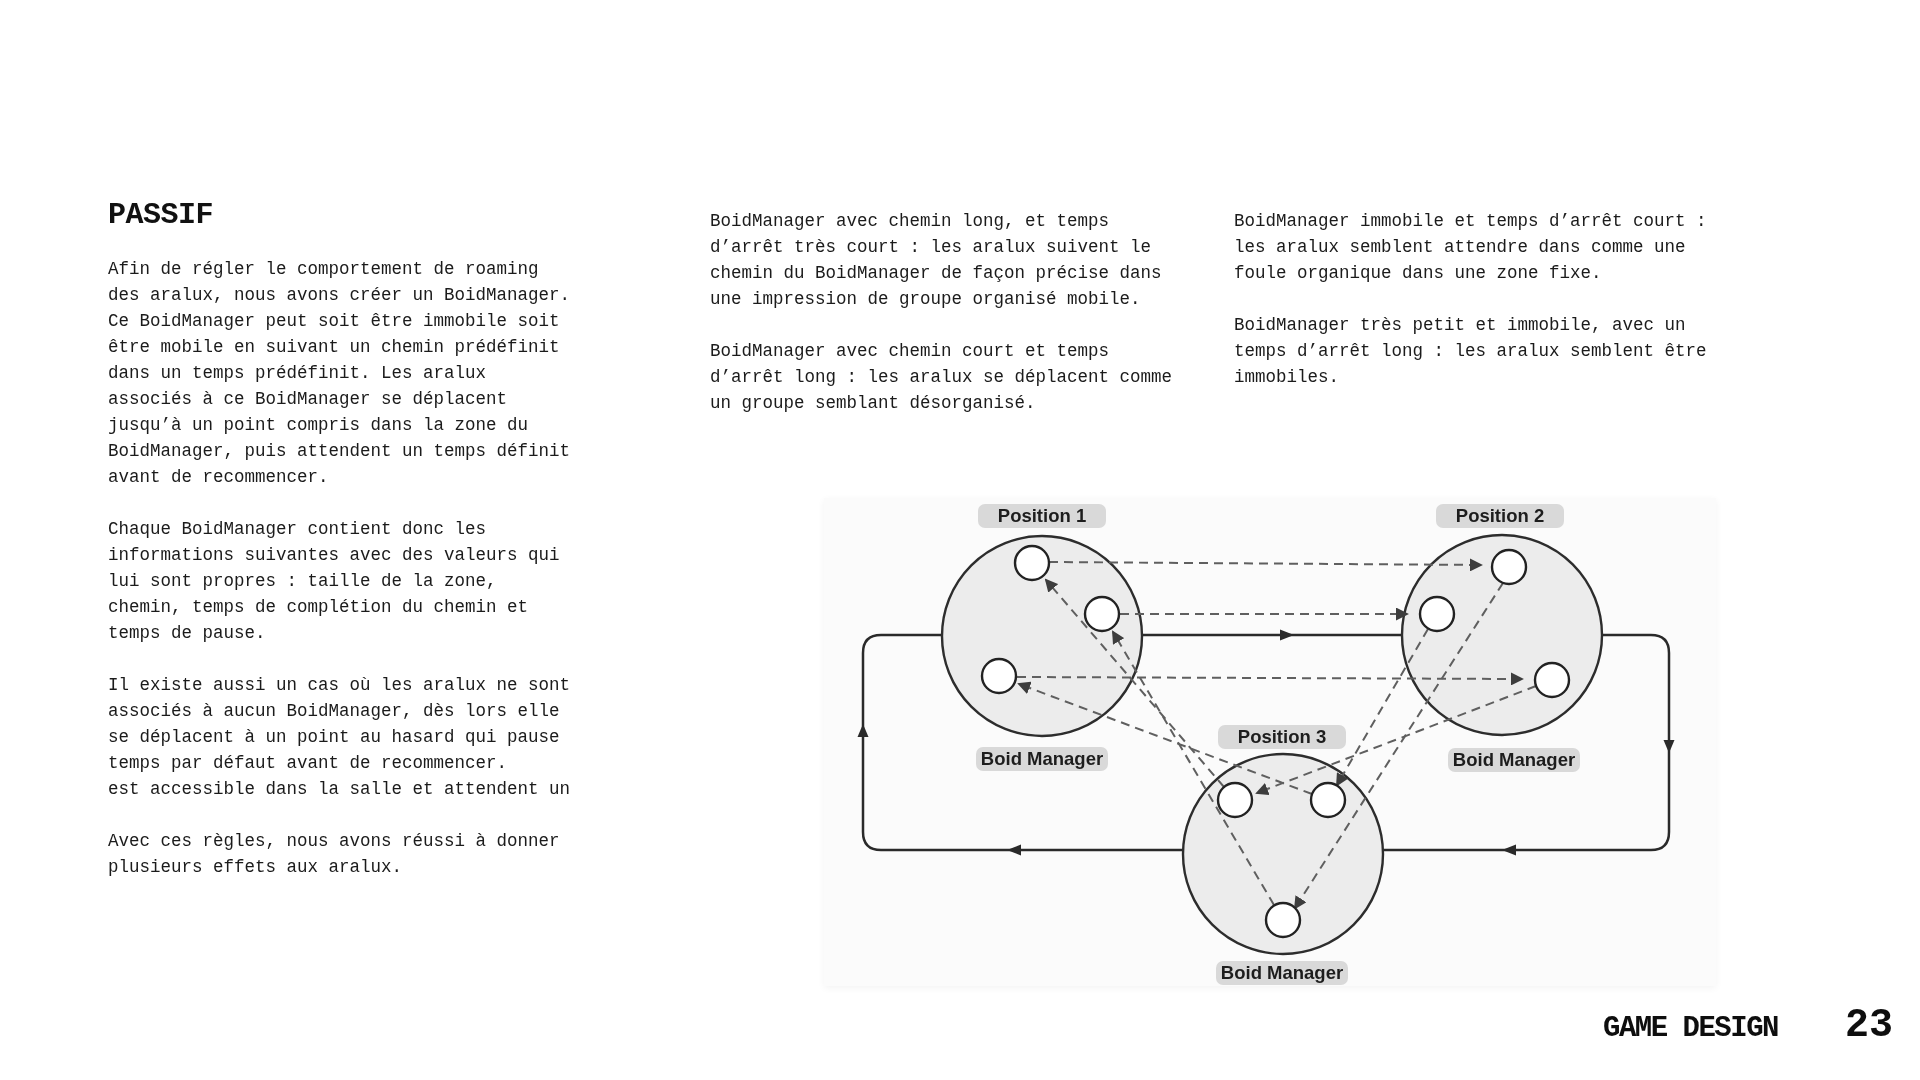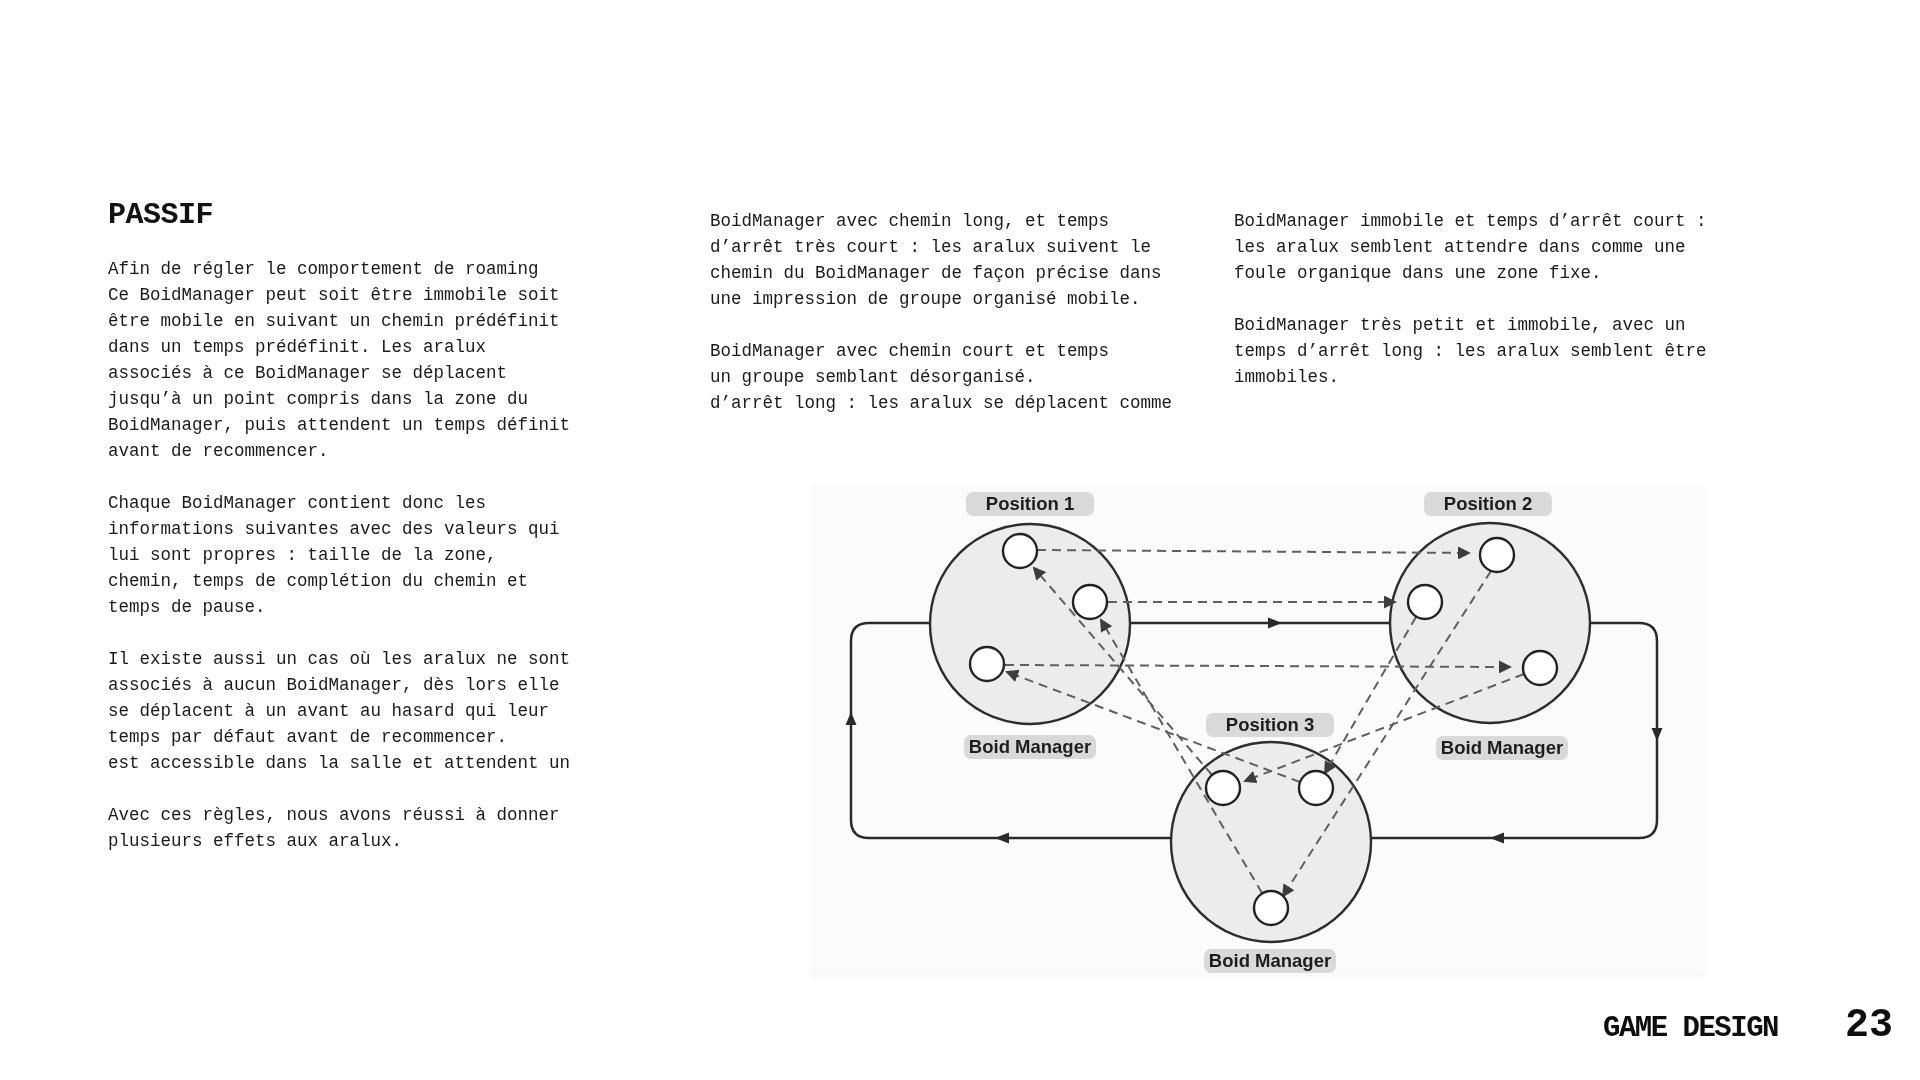--- a/index.html
+++ b/index.html
@@ -7,79 +7,80 @@
         font-family:"Liberation Mono", monospace;color:#1b1b1b;}
   .col{position:absolute;font-size:17.5px;line-height:26px;}
   .col-left{left:108px;top:198px;width:500px;}
   .col-mid{left:710px;top:208px;width:500px;}
   .col-right{left:1234px;top:208px;width:520px;}
   .section-title{font-size:30px;font-weight:bold;letter-spacing:-0.5px;color:#111;
                  line-height:34px;margin:0 0 24px 0;}
   .para{margin:0;}
   .para + .para{margin-top:26px;}
   .line{white-space:pre;font-family:Liberation Mono, monospace;}
-  .diagram{position:absolute;left:808px;top:482px;width:892px;height:488px;margin:4px;
+  .diagram{position:absolute;left:808px;top:482px;width:892px;height:488px;margin:16px;
            background:#fbfbfb;box-shadow:0 2px 7px rgba(0,0,0,0.05);}
   .footer-label{position:absolute;left:1603px;top:1012px;font-size:29px;font-weight:bold;
                 letter-spacing:-1.5px;line-height:34px;color:#0e0e0e;}
   .footer-page{position:absolute;left:1845px;top:1006px;font-size:40px;font-weight:bold;
                line-height:40px;color:#0e0e0e;}
   .pill-text{font-family:"Liberation Sans", sans-serif;font-weight:bold;font-size:18.5px;fill:#1d1d1d;}
 </style>
 </head>
 <body>
 
 <div class="page">
 
   <section class="col col-left">
     <h1 class="section-title">PASSIF</h1>
     <div>
         <div class="para">
           <div class="line">Afin de régler le comportement de roaming</div>
+          <div class="line">des aralux, nous avons créer un BoidManager.</div>
           <div class="line">Ce BoidManager peut soit être immobile soit</div>
           <div class="line">être mobile en suivant un chemin prédéfinit</div>
           <div class="line">dans un temps prédéfinit. Les aralux</div>
           <div class="line">associés à ce BoidManager se déplacent</div>
           <div class="line">jusqu’à un point compris dans la zone du</div>
           <div class="line">BoidManager, puis attendent un temps définit</div>
           <div class="line">avant de recommencer.</div>
         </div>
         <div class="para">
           <div class="line">Chaque BoidManager contient donc les</div>
           <div class="line">informations suivantes avec des valeurs qui</div>
           <div class="line">lui sont propres : taille de la zone,</div>
           <div class="line">chemin, temps de complétion du chemin et</div>
           <div class="line">temps de pause.</div>
         </div>
         <div class="para">
           <div class="line">Il existe aussi un cas où les aralux ne sont</div>
           <div class="line">associés à aucun BoidManager, dès lors elle</div>
-          <div class="line">se déplacent à un avant au hasard qui leur</div>
+          <div class="line">se déplacent à un point au hasard qui pause</div>
           <div class="line">temps par défaut avant de recommencer.</div>
           <div class="line">est accessible dans la salle et attendent un</div>
         </div>
         <div class="para">
           <div class="line">Avec ces règles, nous avons réussi à donner</div>
           <div class="line">plusieurs effets aux aralux.</div>
         </div>
       </div>
   </section>
 
   <section class="col col-mid">
     <div>
         <div class="para">
           <div class="line">BoidManager avec chemin long, et temps</div>
           <div class="line">d’arrêt très court : les aralux suivent le</div>
           <div class="line">chemin du BoidManager de façon précise dans</div>
           <div class="line">une impression de groupe organisé mobile.</div>
         </div>
         <div class="para">
           <div class="line">BoidManager avec chemin court et temps</div>
+          <div class="line">d’arrêt long : les aralux se déplacent comme</div>
           <div class="line">un groupe semblant désorganisé.</div>
-          <div class="line">d’arrêt long : les aralux se déplacent comme</div>
         </div>
       </div>
   </section>
 
   <section class="col col-right">
     <div>
         <div class="para">
           <div class="line">BoidManager immobile et temps d’arrêt court :</div>
           <div class="line">les aralux semblent attendre dans comme une</div>
           <div class="line">foule organique dans une zone fixe.</div>

